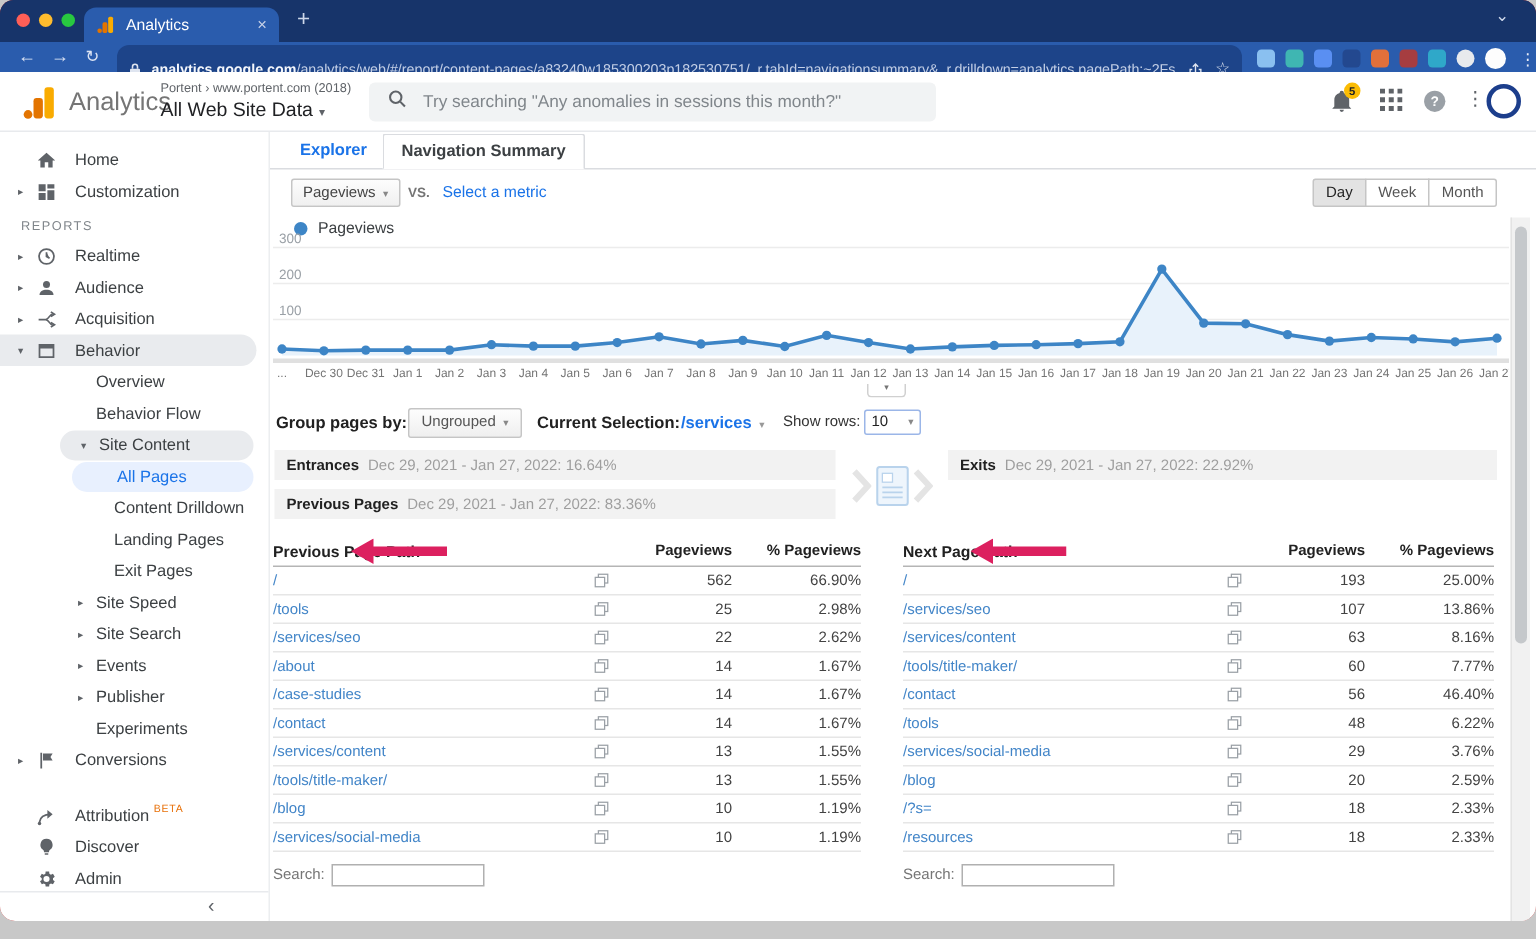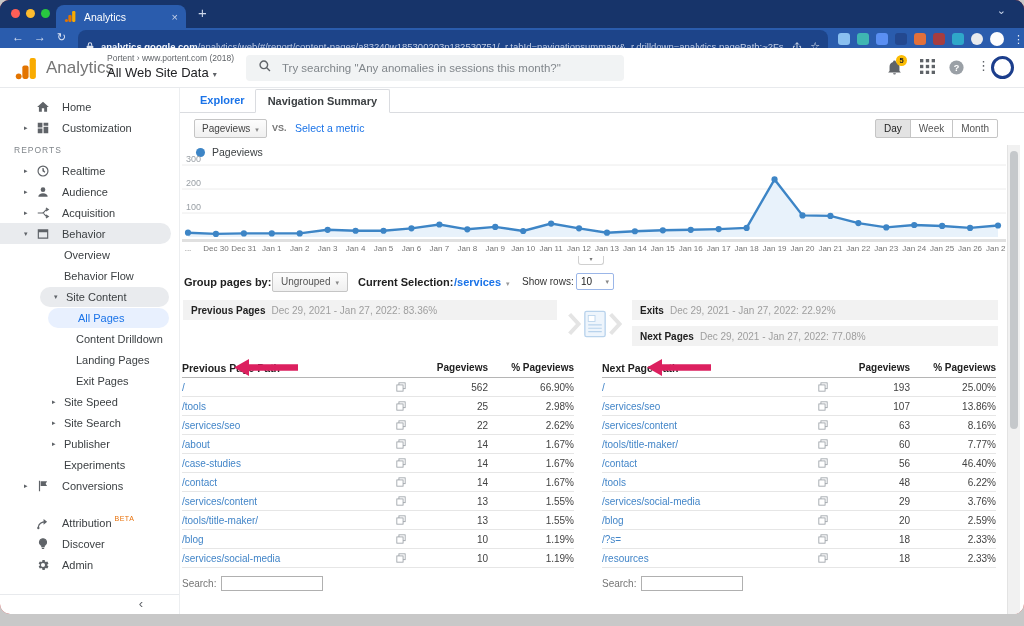--- a/index.html
+++ b/index.html
@@ -47,21 +47,21 @@
   .search-input::placeholder { color:#80868b; }
   .h-ico { position:absolute; top:11px; width:18px; height:18px; line-height:0; cursor:pointer; }
   .bell { left:886px; } .grid9 { left:920px; } .help { left:948px; }
   .hdots { position:absolute; left:977px; top:10px; color:#5f6368; font-size:13px; cursor:pointer; }
   .badge { position:absolute; left:10px; top:-4px; width:11px; height:11px; background:#fbbc04; border-radius:50%; font-size:7.5px; color:#202124; text-align:center; line-height:11px; font-weight:bold; }
   .avatar { position:absolute; left:991px; top:8px; width:23px; height:23px; border-radius:50%; border:3.5px solid #1c3e8c; background:#fff; cursor:pointer; }
 
   
   .sidebar { position:absolute; top:88px; left:0; width:180px; height:526px; background:#fff; border-right:1px solid #eceef0; padding-top:8px; }
   .s-section { font-size:8.5px; color:#80868b; letter-spacing:1px; padding:7px 0 0 14px; height:22px; }
-  .s-item { height:21px; display:flex; align-items:center; font-size:11px; color:#3c4043; cursor:pointer; padding-left:24px; white-space:nowrap; }
+  .s-item { height:21px; display:flex; align-items:center; font-size:11px; color:#3c4043; cursor:pointer; padding-left:12px; white-space:nowrap; }
   .s-caret { width:12px; font-size:7px; color:#5f6368; flex:none; }
   .s-ico { width:15px; margin-right:11px; flex:none; line-height:0; }
   .s-ico svg { width:14px; height:14px; fill:#5f6368; }
   .ind1 { padding-left:52px; } .ind2 { padding-left:64px; }
   .s-item.pill-gray { padding-left:14px; margin-left:40px; margin-right:10px; background:#e9ebee; border-radius:12px; height:20px; margin-top:1px; }
   .s-item.pill-blue { padding-left:18px; margin-left:48px; margin-right:10px; background:#e8f0fe; border-radius:12px; height:20px; margin-top:1px; color:#1a73e8; }
   .s-active { background:#e9ebee; border-radius:0 14px 14px 0; margin-right:8px; }
   .s-gap { margin-top:16px; }
   .s-badge { color:#e8710a; font-size:7px; margin-left:3px; position:relative; top:-4px; letter-spacing:.5px; }
   .collapse-row { position:absolute; bottom:2px; left:0; right:0; border-top:1px solid #e8eaed; height:18px; display:flex; align-items:center; justify-content:flex-end; padding-right:36px; color:#5f6368; font-size:13px; cursor:pointer; }
@@ -308,20 +308,24 @@
             <span class="s-caret"></span>
             <span class="s-label">Exit Pages</span>
           </div>
           <div class="s-item ind1">
             <span class="s-caret">▸</span>
             <span class="s-label">Site Speed</span>
           </div>
           <div class="s-item ind1">
             <span class="s-caret">▸</span>
             <span class="s-label">Site Search</span>
+          </div>
+          <div class="s-item ind1">
+            <span class="s-caret">▸</span>
+            <span class="s-label">Events</span>
           </div>
           <div class="s-item ind1">
             <span class="s-caret">▸</span>
             <span class="s-label">Publisher</span>
           </div>
           <div class="s-item ind1">
             <span class="s-caret"></span>
             <span class="s-label">Experiments</span>
           </div>
           <div class="s-item">
@@ -465,20 +469,24 @@
       <span class="sr-label">Show rows:</span>
       <span class="rows-select">
             <span>10</span>
             <span class="mini-caret">▾</span>
           </span>
     </div>
 
     <div class="flow">
       <div class="f-left">
         <div class="f-bar">
+              <b>Entrances</b>
+              <span>Dec 29, 2021 - Jan 27, 2022: 16.64%</span>
+            </div>
+        <div class="f-bar">
               <b>Previous Pages</b>
               <span>Dec 29, 2021 - Jan 27, 2022: 83.36%</span>
             </div>
       </div>
       <div class="f-mid">
         <svg viewBox="0 0 16 28" width="13" height="24">
               <path d="M2 2l11 12L2 26" stroke="#e4e4e4" stroke-width="5" fill="none"></path>
             </svg>
         <svg viewBox="0 0 26 32" width="22" height="28">
               <rect x="1" y="1" width="24" height="30" rx="2" fill="#eef5fc" stroke="#b9d3ec" stroke-width="1.6"></rect>
@@ -486,24 +494,20 @@
               <path d="M5 17h16M5 21h16M5 25h16" stroke="#b9d3ec" stroke-width="1.4"></path>
             </svg>
         <svg viewBox="0 0 16 28" width="13" height="24">
               <path d="M2 2l11 12L2 26" stroke="#e4e4e4" stroke-width="5" fill="none"></path>
             </svg>
       </div>
       <div class="f-right">
         <div class="f-bar">
               <b>Exits</b>
               <span>Dec 29, 2021 - Jan 27, 2022: 22.92%</span>
-            </div>
-        <div class="f-bar">
-              <b>Next Pages</b>
-              <span>Dec 29, 2021 - Jan 27, 2022: 77.08%</span>
             </div>
       </div>
     </div>
 
     <div class="ptable" id="table-prev" style="left:2px;width:392px;">
       <div class="t-head">
         <span class="th-title">Previous Page Path</span>
         <span class="th-ico"></span>
         <span class="th-pv">Pageviews</span>
         <span class="th-pct">% Pageviews</span>

